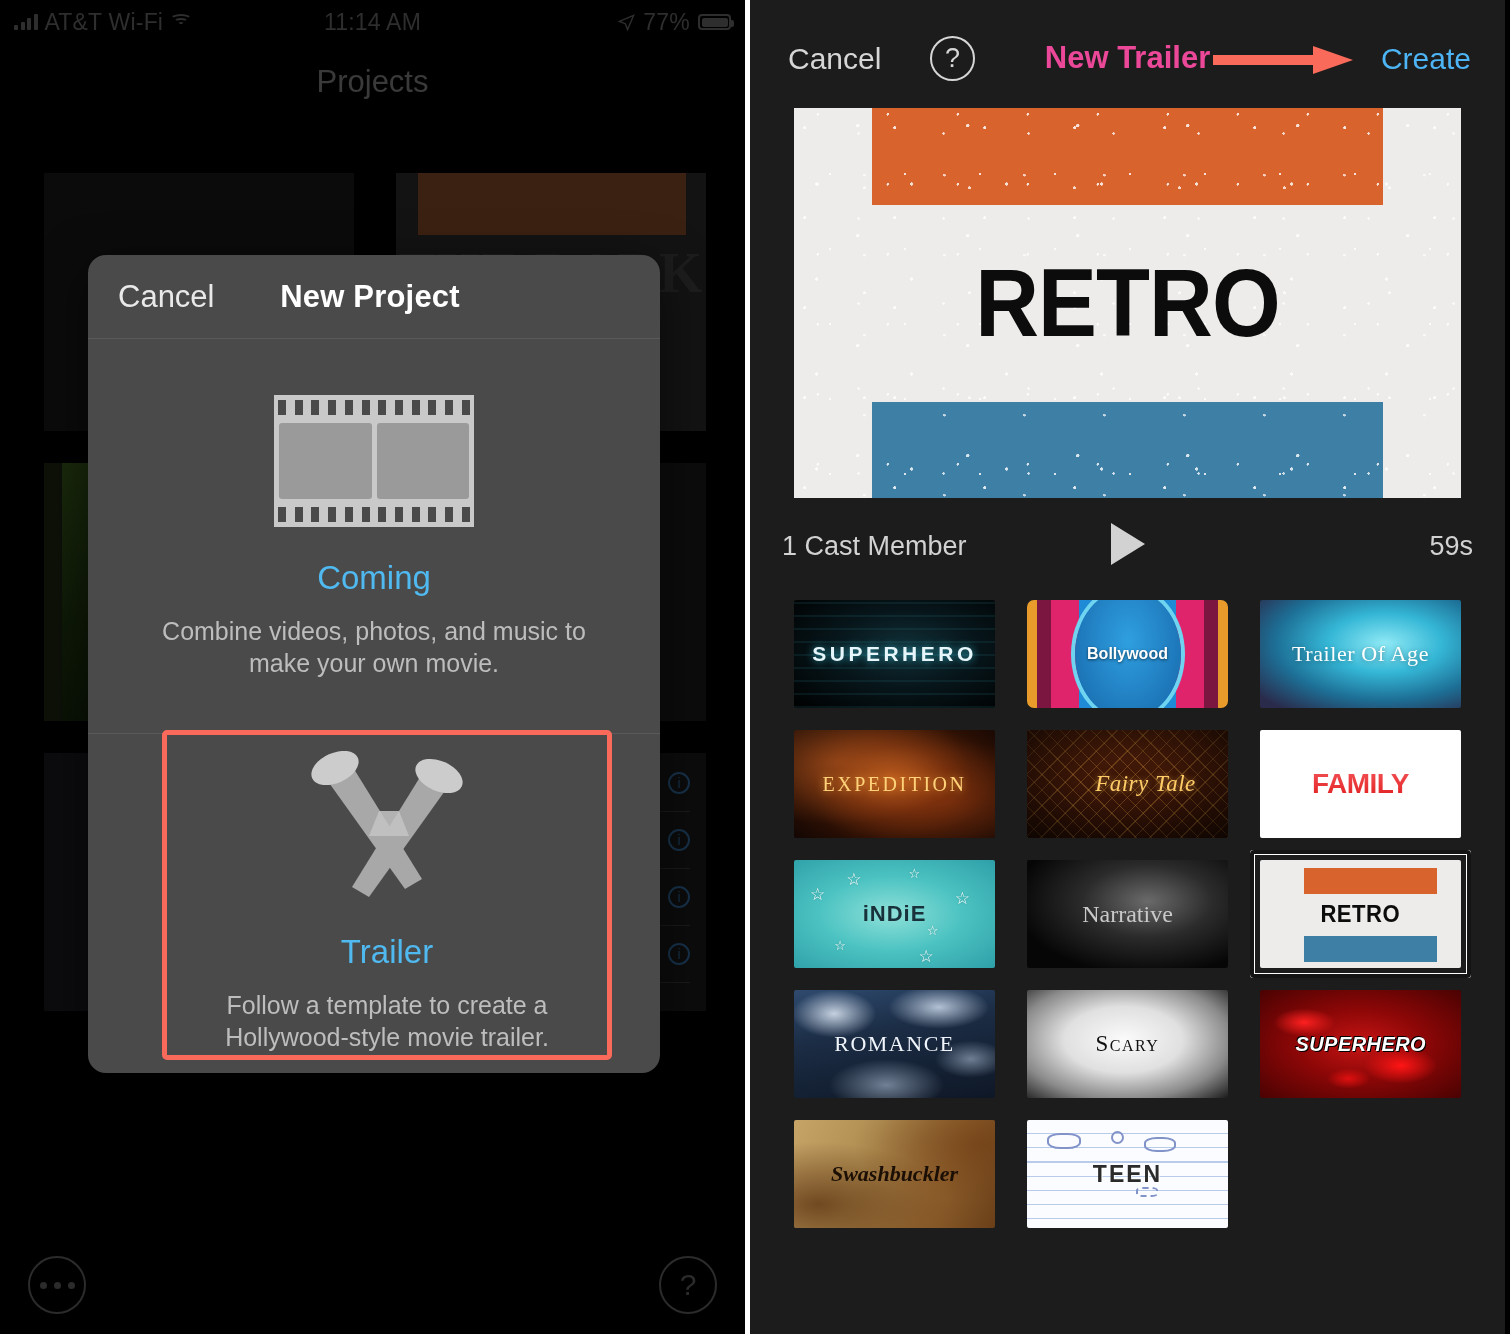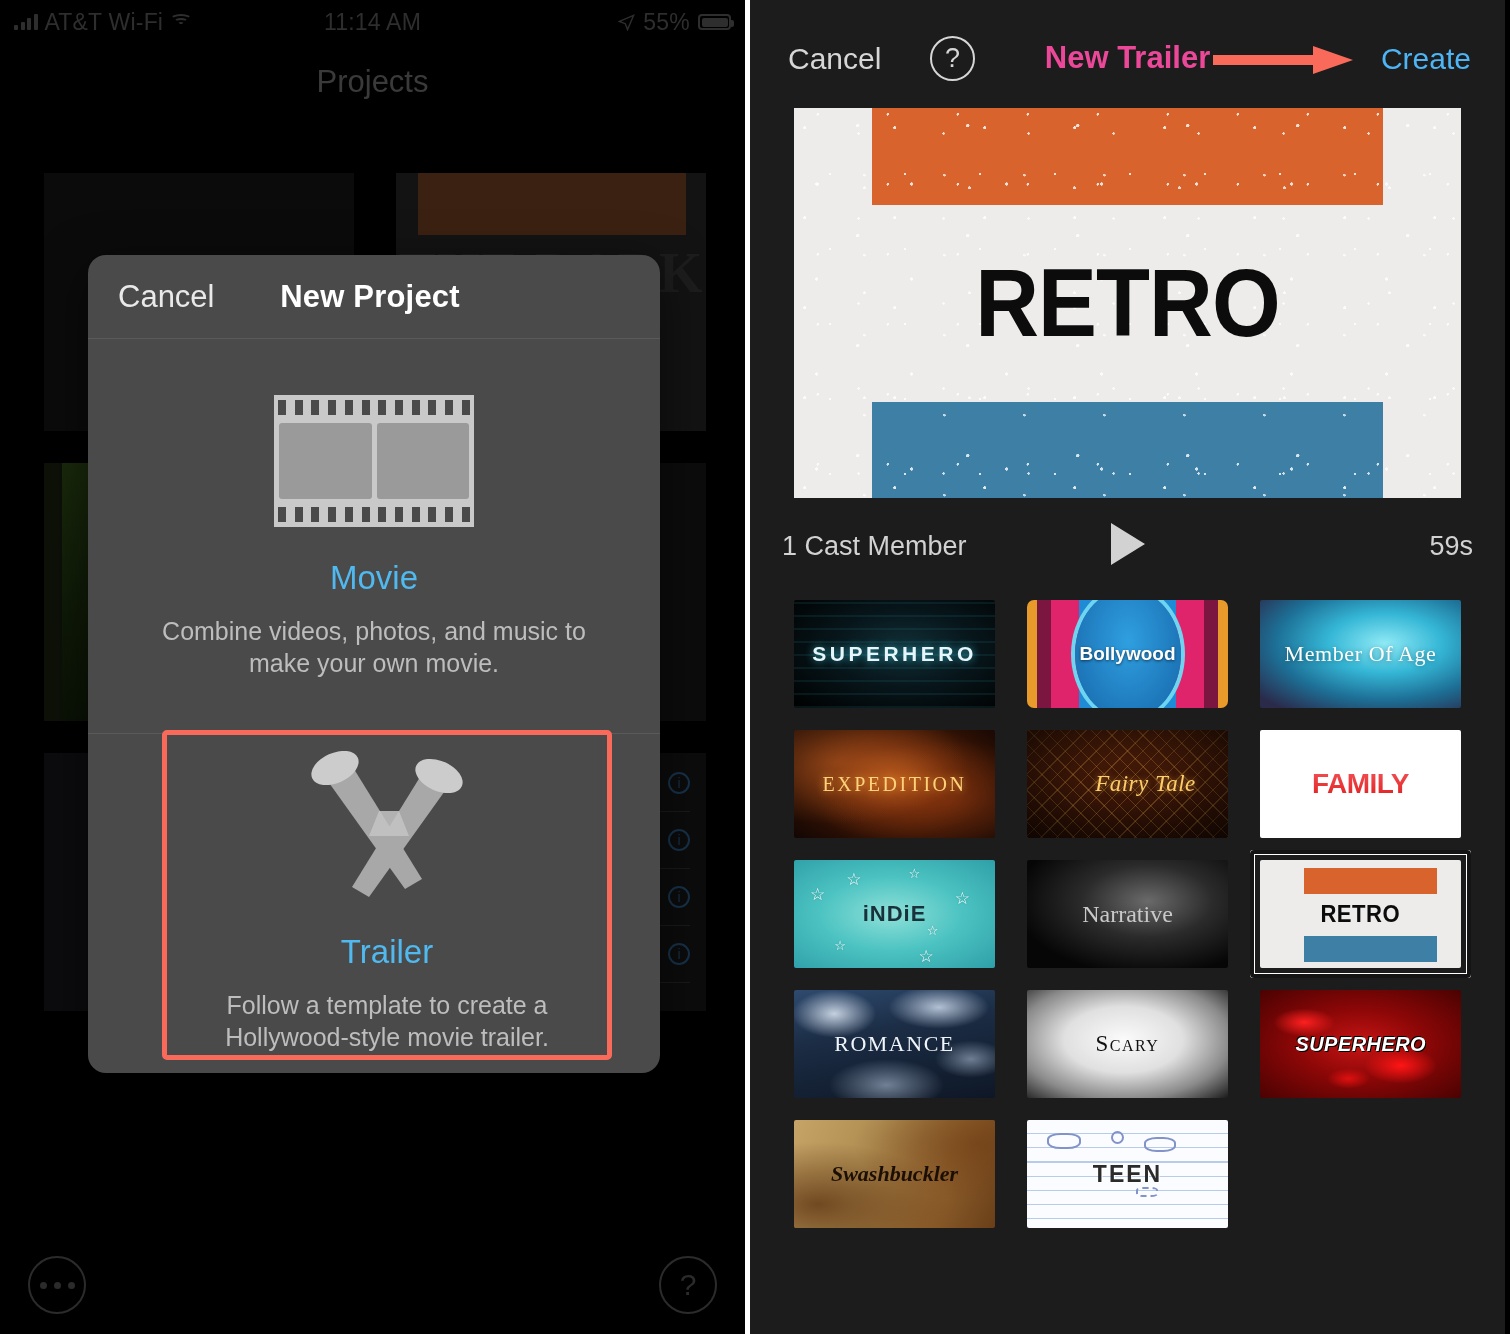--- a/index.html
+++ b/index.html
@@ -171,21 +171,21 @@
   .tpl-sel-border::after{content:"";position:absolute;inset:-5px;border:4px solid #141414;border-radius:4px;}
 
   
   .t-adrenaline { background:radial-gradient(ellipse at 55% 45%, #113038 0%, #07161b 45%, #000 100%); }
   .t-adrenaline::before{content:"";position:absolute;inset:0;
     background:repeating-linear-gradient(0deg, rgba(40,120,130,.16) 0 2px, transparent 2px 13px);}
   .t-adrenaline .lbl{font-size:21px;font-weight:700;color:#e7f6fa;letter-spacing:3.5px;text-shadow:0 0 9px #2ea8bd;}
 
   .t-bollywood { background:linear-gradient(90deg,#e89a2a 0 5%, #7a1640 5% 12%, #e0246c 12% 26%, #1f8ad6 26% 74%, #e0246c 74% 88%, #7a1640 88% 95%, #e89a2a 95% 100%); border-radius:7px;}
   .t-bollywood::before{content:"";position:absolute;left:50%;top:50%;transform:translate(-50%,-50%);width:106px;height:130px;border-radius:50%;background:radial-gradient(ellipse at 50% 40%,#2f9fe0,#1565a8);box-shadow:0 0 0 4px #6fd4f0;}
-  .t-bollywood .lbl{font-size:19px;font-weight:700;color:#fff;text-shadow:0 1px 3px rgba(0,0,0,.6);}
+  .t-bollywood .lbl{font-size:16px;font-weight:700;color:#fff;text-shadow:0 1px 3px rgba(0,0,0,.6);}
 
   .t-coming { background:radial-gradient(ellipse at 62% 40%, #8fe9f5 0%, #35b7d6 32%, #1d6f96 62%, #2a2a4a 92%); }
   .t-coming .lbl{font-size:22px;color:#fff;font-family:"Liberation Serif",serif;letter-spacing:.6px;text-shadow:0 1px 5px rgba(0,0,0,.35);}
 
   .t-expedition { background:radial-gradient(ellipse at 50% 45%, #a8521a 0%, #5f2509 38%, #2a0f04 72%, #120603 100%); }
   .t-expedition::before{content:"";position:absolute;inset:0;background:
      radial-gradient(ellipse at 22% 30%, rgba(220,110,40,.45), transparent 58%),
      radial-gradient(ellipse at 78% 66%, rgba(180,70,20,.4), transparent 60%);}
   .t-expedition .lbl{font-size:20px;color:#ffd27a;font-family:"Liberation Serif",serif;letter-spacing:2.5px;text-shadow:0 0 8px rgba(255,170,60,.8);}
 
@@ -345,21 +345,21 @@
             <span></span>
             <span></span>
             <span></span>
           </span>
       </div>
       <div class="sb-center">11:14 AM</div>
       <div class="sb-right">
         <svg class="loc-ic" viewBox="0 0 24 24">
             <path d="M22 2L2 10.5l8.3 3.2L13.5 22z" fill="none" stroke="#2e2e2e" stroke-width="2"></path>
           </svg>
-        <span>55%</span>
+        <span>77%</span>
         <span class="batt">
             <i></i>
           </span>
       </div>
     </div>
 
     <div class="projects-title">Projects</div>
 
     <div class="bottombar">
       <div class="circ-btn left-b">
@@ -410,21 +410,21 @@
                 <i></i>
                 <i></i>
                 <i></i>
                 <i></i>
                 <i></i>
                 <i></i>
                 <i></i>
               </div>
           </div>
         </div>
-        <div class="opt-label">Movie</div>
+        <div class="opt-label">Coming</div>
         <div class="opt-desc">Combine videos, photos, and music to make your own movie.</div>
       </div>
 
       <div class="divider"></div>
 
       <div class="opt opt-trailer">
         <div class="spot-wrap">
           <svg width="200" height="150" viewBox="0 0 200 150">
             <g fill="#a8a8a8">
               <path d="M35 22 L62 10 L135 128 L118 138 Z"></path>
@@ -475,21 +475,21 @@
       </div>
 
       <div class="tpl-slot">
         <div class="tpl t-bollywood">
           <span class="lbl">Bollywood</span>
         </div>
       </div>
 
       <div class="tpl-slot">
         <div class="tpl t-coming">
-          <span class="lbl">Member Of Age</span>
+          <span class="lbl">Trailer Of Age</span>
         </div>
       </div>
 
       <div class="tpl-slot">
         <div class="tpl t-expedition">
           <span class="lbl">EXPEDITION</span>
         </div>
       </div>
 
       <div class="tpl-slot">

